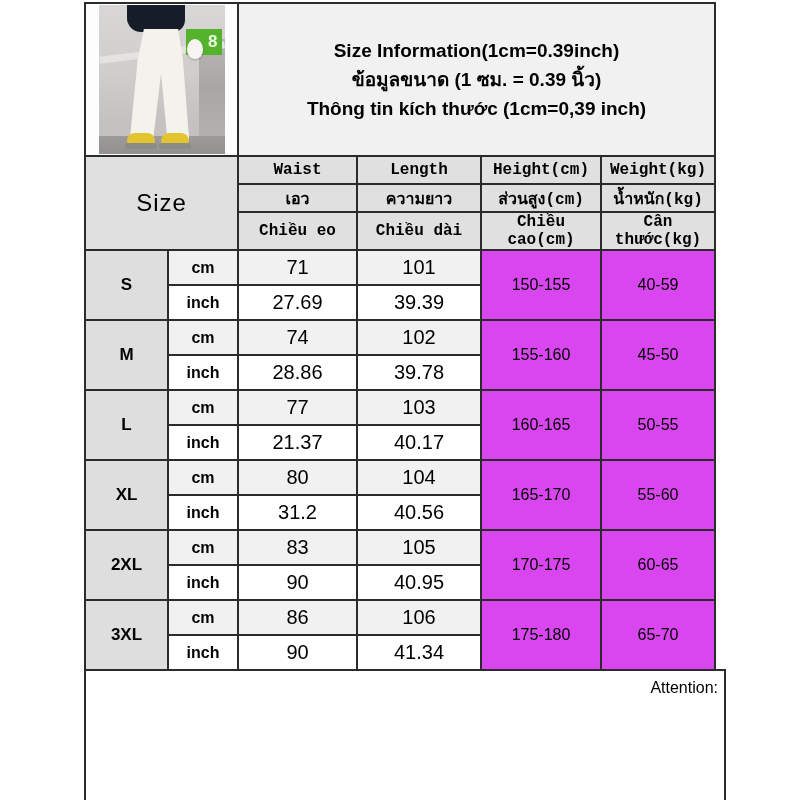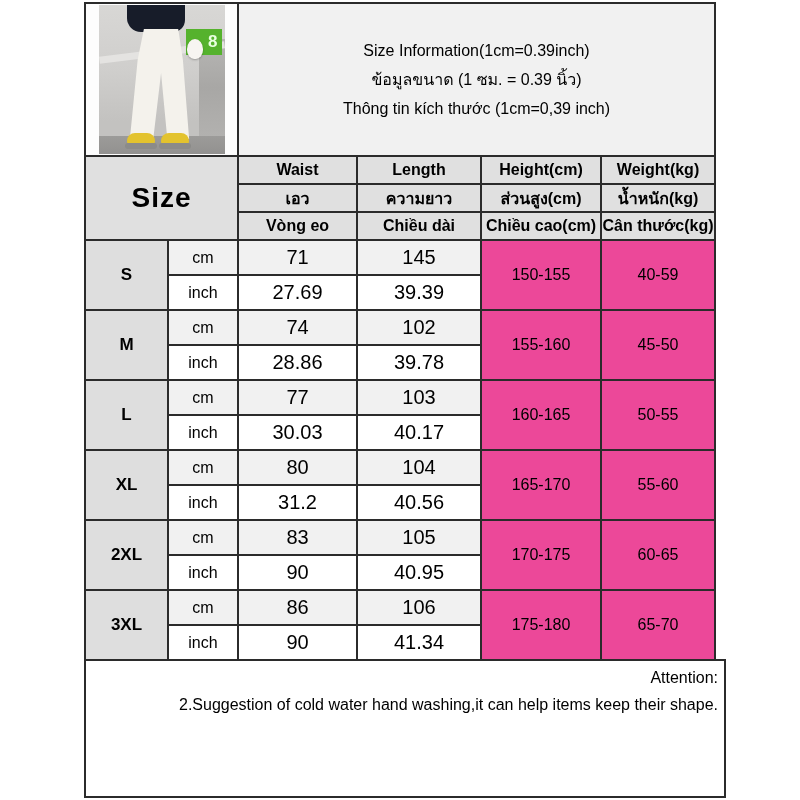--- a/index.html
+++ b/index.html
@@ -26,32 +26,32 @@
     border: 2px solid #2b2b2b;
     text-align: center;
     vertical-align: middle;
     padding: 0;
     overflow: hidden;
   }
   
   tr.title-row { height: 153px; }
   td.photo-cell { background: #fdfdfd; }
   td.title-cell { background: #f1f1f1; }
-  .title-line { font-weight: normal; font-size: 16px; line-height: 29px; }
+  .title-line { font-weight: bold; font-size: 19px; line-height: 29px; }
   
   tr.head-row { height: 28px; }
-  td.head-cell { background: #e0e0e0; font-weight: bold; font-size: 16px; }
-  td.size-head-cell { background: #e0e0e0; font-weight: bold; font-size: 28px; letter-spacing: 1px; }
+  td.head-cell { background: #e0e0e0; font-weight: bold; font-size: 16px; font-family: Liberation Mono, monospace; }
+  td.size-head-cell { background: #e0e0e0; font-weight: normal; font-size: 24px; letter-spacing: 1px; }
   
   tr.data-row { height: 35px; }
   td.size-cell { background: #dedede; font-weight: bold; font-size: 17px; }
   tr.row-cm  td.unit-cell, tr.row-cm  td.val-cell { background: #f1f1f1; }
   tr.row-inch td.unit-cell, tr.row-inch td.val-cell { background: #ffffff; }
-  td.range-cell { background: #ec4899; font-size: 16px; }
-  td.unit-cell { font-weight: normal; font-size: 16px; }
+  td.range-cell { background: #d946ef; font-size: 16px; }
+  td.unit-cell { font-weight: bold; font-size: 16px; }
   td.val-cell { font-size: 20px; }
   
   .attention-box {
     margin-top: -2px;
     width: 626px;
     height: 129px;
     border: 2px solid #2b2b2b;
     background: #ffffff;
     padding: 3px 6px;
     box-sizing: content-box;
@@ -153,32 +153,32 @@
         <td class="head-cell">Height(cm)</td>
         <td class="head-cell">Weight(kg)</td>
       </tr>
       <tr class="head-row">
         <td class="head-cell">เอว</td>
         <td class="head-cell">ความยาว</td>
         <td class="head-cell">ส่วนสูง(cm)</td>
         <td class="head-cell">น้ำหนัก(kg)</td>
       </tr>
       <tr class="head-row">
-        <td class="head-cell">Vòng eo</td>
+        <td class="head-cell">Chiều eo</td>
         <td class="head-cell">Chiều dài</td>
         <td class="head-cell">Chiều cao(cm)</td>
         <td class="head-cell">Cân thước(kg)</td>
       </tr>
     </tbody>
     <tbody>
         <tr class="data-row row-cm">
           <td class="size-cell" rowspan="2">S</td>
           <td class="unit-cell">cm</td>
           <td class="val-cell">71</td>
-          <td class="val-cell">145</td>
+          <td class="val-cell">101</td>
           <td class="range-cell" rowspan="2">150-155</td>
           <td class="range-cell" rowspan="2">40-59</td>
         </tr>
         <tr class="data-row row-inch">
           <td class="unit-cell">inch</td>
           <td class="val-cell">27.69</td>
           <td class="val-cell">39.39</td>
         </tr>
         <tr class="data-row row-cm">
           <td class="size-cell" rowspan="2">M</td>
@@ -196,21 +196,21 @@
         <tr class="data-row row-cm">
           <td class="size-cell" rowspan="2">L</td>
           <td class="unit-cell">cm</td>
           <td class="val-cell">77</td>
           <td class="val-cell">103</td>
           <td class="range-cell" rowspan="2">160-165</td>
           <td class="range-cell" rowspan="2">50-55</td>
         </tr>
         <tr class="data-row row-inch">
           <td class="unit-cell">inch</td>
-          <td class="val-cell">30.03</td>
+          <td class="val-cell">21.37</td>
           <td class="val-cell">40.17</td>
         </tr>
         <tr class="data-row row-cm">
           <td class="size-cell" rowspan="2">XL</td>
           <td class="unit-cell">cm</td>
           <td class="val-cell">80</td>
           <td class="val-cell">104</td>
           <td class="range-cell" rowspan="2">165-170</td>
           <td class="range-cell" rowspan="2">55-60</td>
         </tr>
@@ -243,15 +243,14 @@
         <tr class="data-row row-inch">
           <td class="unit-cell">inch</td>
           <td class="val-cell">90</td>
           <td class="val-cell">41.34</td>
         </tr>
       </tbody>
   </table>
 
   <div class="attention-box">
     <div>Attention:</div>
-    <div>2.Suggestion of cold water hand washing,it can help items keep their shape.</div>
   </div>
 </div>
 
 </body></html>

